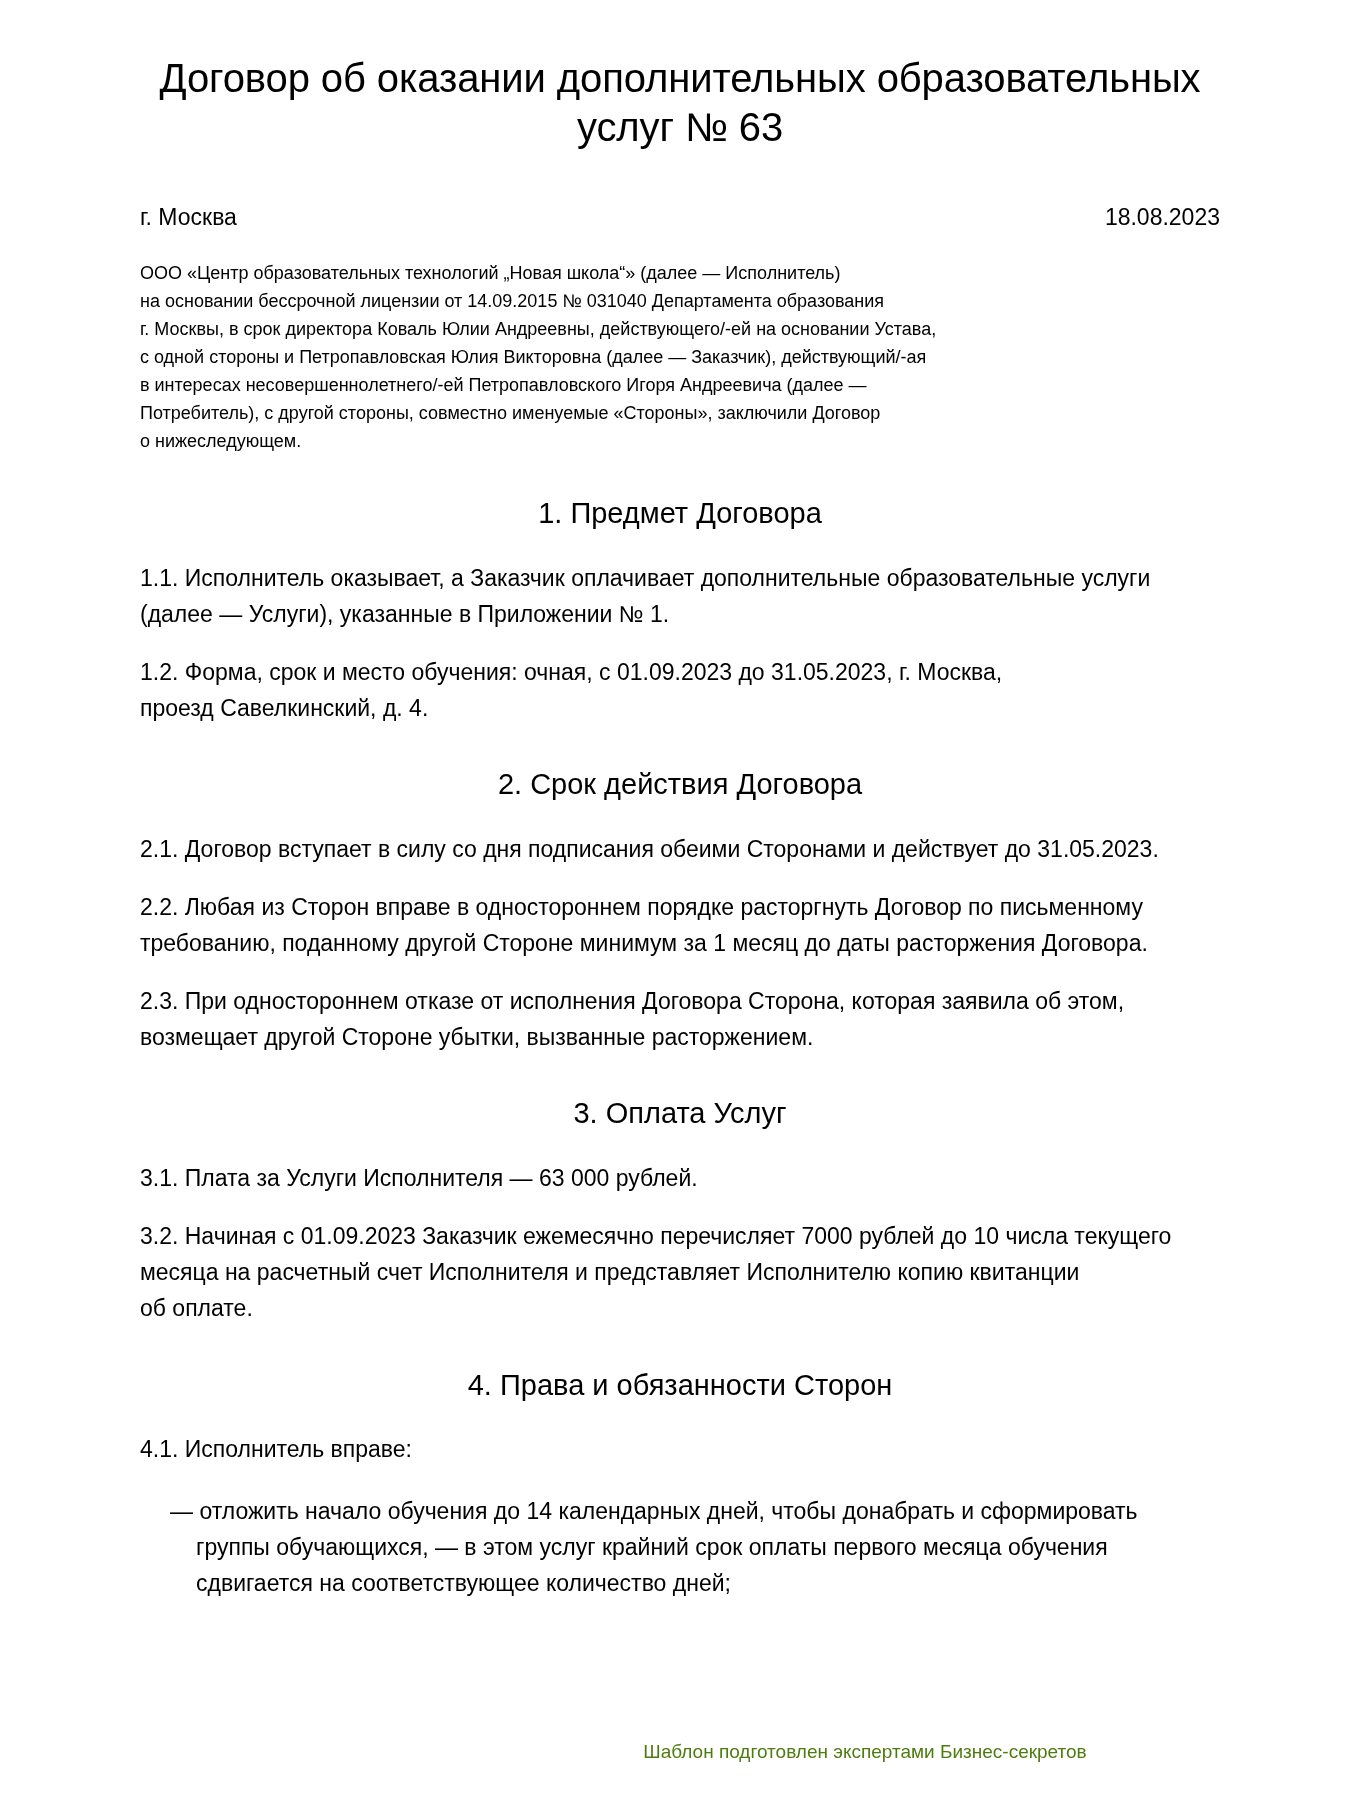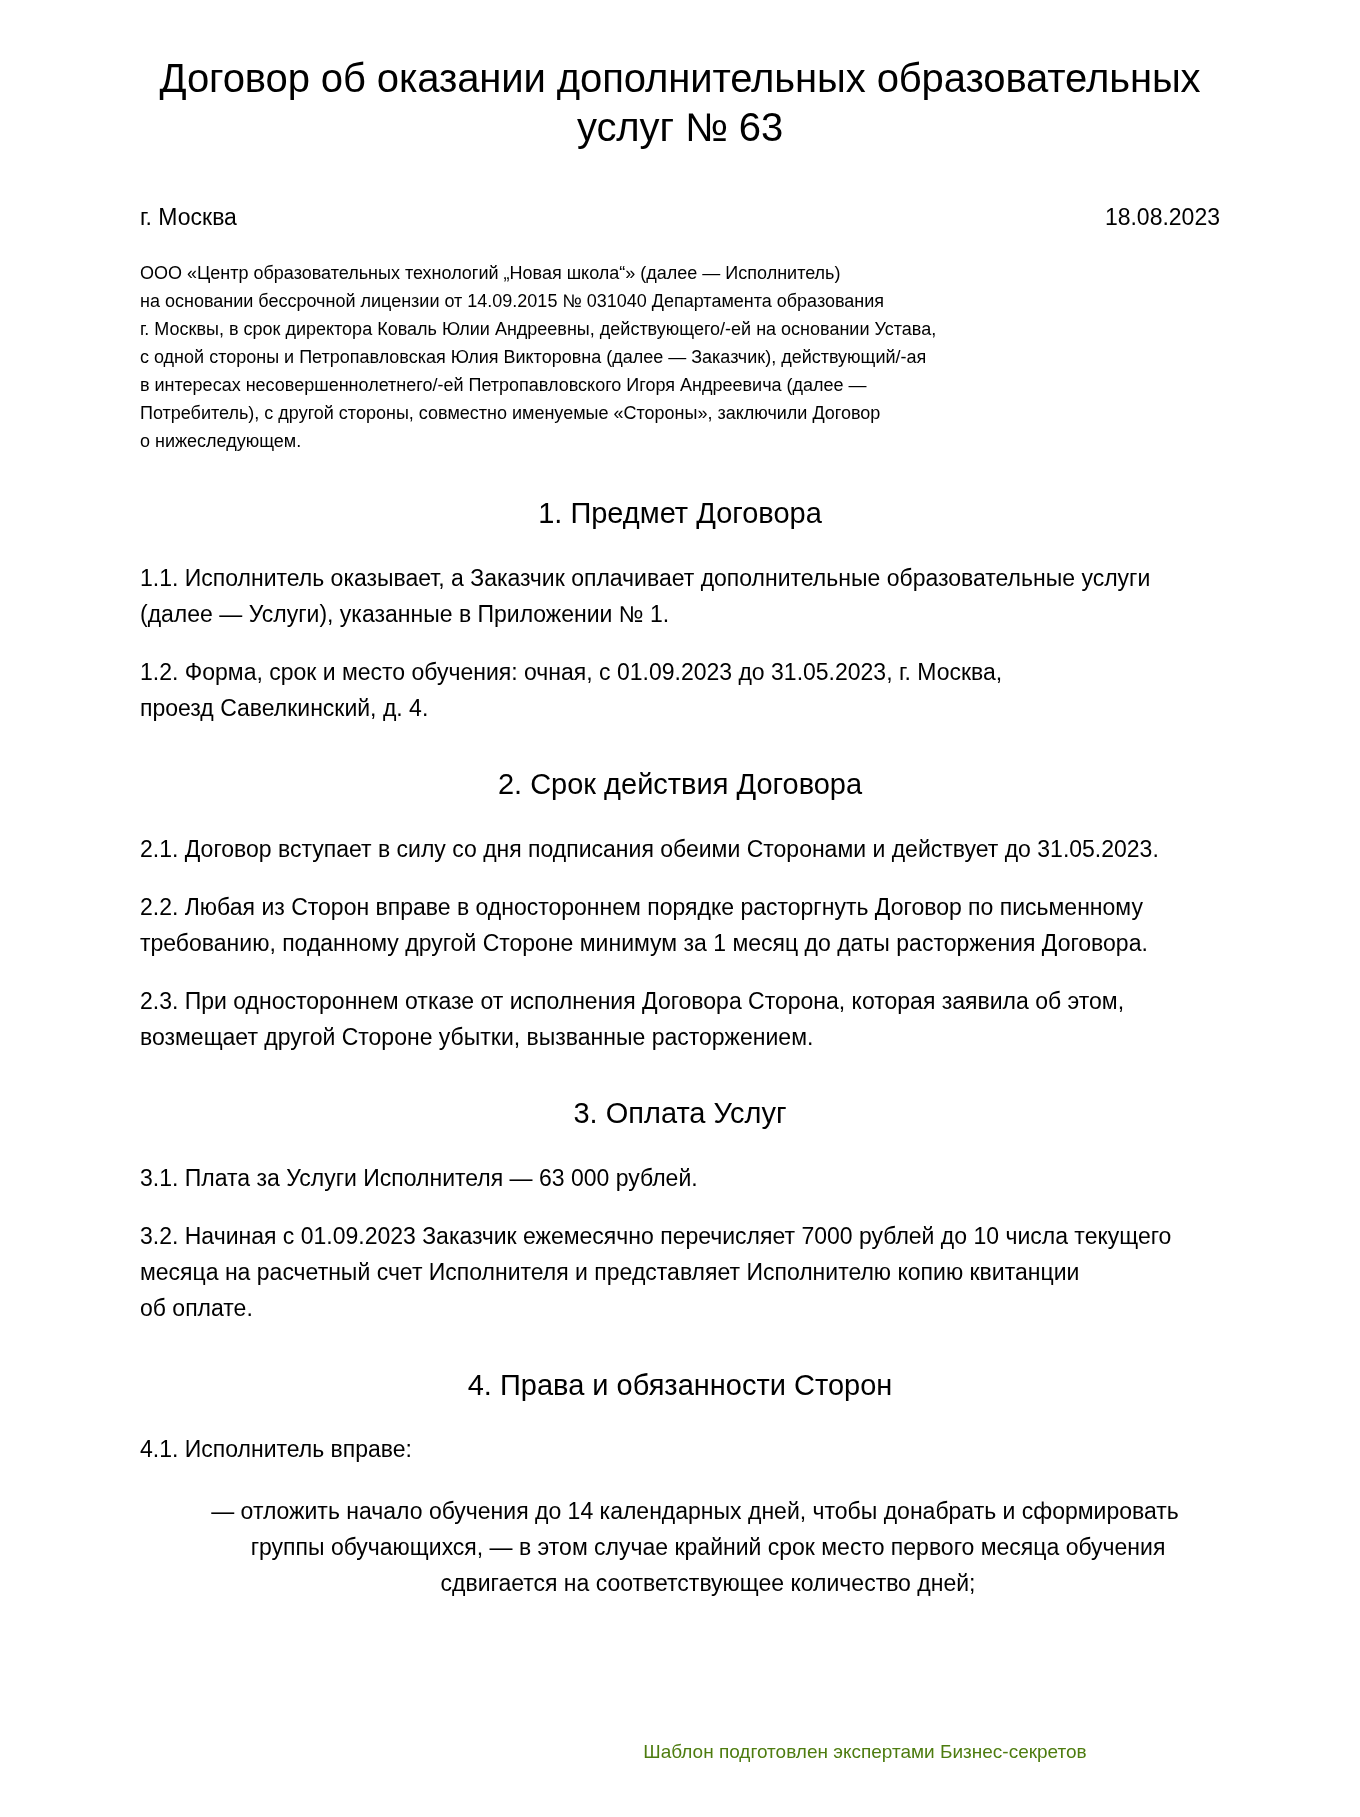--- a/index.html
+++ b/index.html
@@ -67,21 +67,20 @@
     white-space: nowrap;
   }
   .clause.first-after-heading {
     margin-top: 28px;
   }
   .bullet {
     font-size: 23px;
     line-height: 1.56;
     margin-top: 26px;
     padding-left: 30px;
-    text-align: center;
   }
   .bullet .ln {
     display: block;
     white-space: nowrap;
   }
   .bullet .ln.cont {
     padding-left: 26px;
   }
   .footer-note {
     position: absolute;
@@ -158,21 +157,21 @@
     <span class="ln">месяца на расчетный счет Исполнителя и представляет Исполнителю копию квитанции</span>
     <span class="ln">об оплате.</span>
   </div>
 
   <h2 class="section-heading">4. Права и обязанности Сторон</h2>
   <div class="clause first-after-heading">
     <span class="ln">4.1. Исполнитель вправе:</span>
   </div>
   <div class="bullet">
     <span class="ln">— отложить начало обучения до 14 календарных дней, чтобы донабрать и сформировать</span>
-    <span class="ln cont">группы обучающихся, — в этом случае крайний срок место первого месяца обучения</span>
+    <span class="ln cont">группы обучающихся, — в этом услуг крайний срок оплаты первого месяца обучения</span>
     <span class="ln cont">сдвигается на соответствующее количество дней;</span>
   </div>
 
   <div class="footer-note">
     <span class="inner">Шаблон подготовлен экспертами Бизнес-секретов</span>
   </div>
 
 </div>
 
 </body></html>

